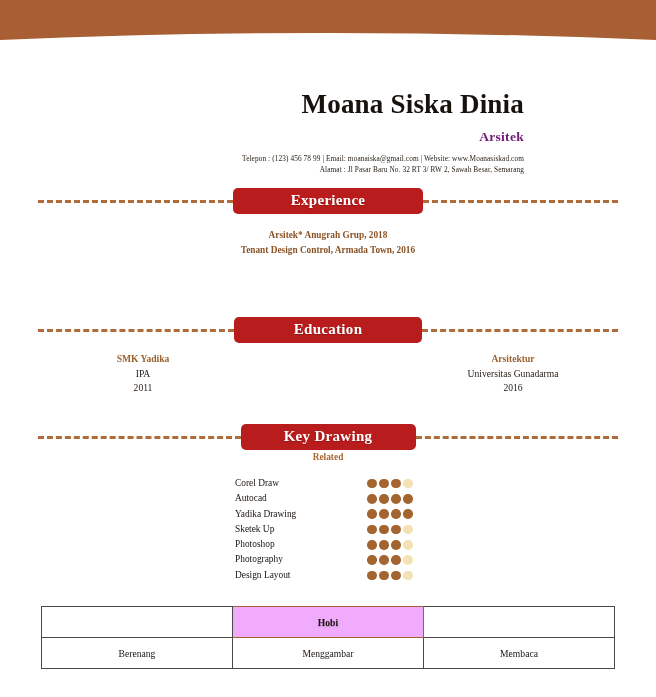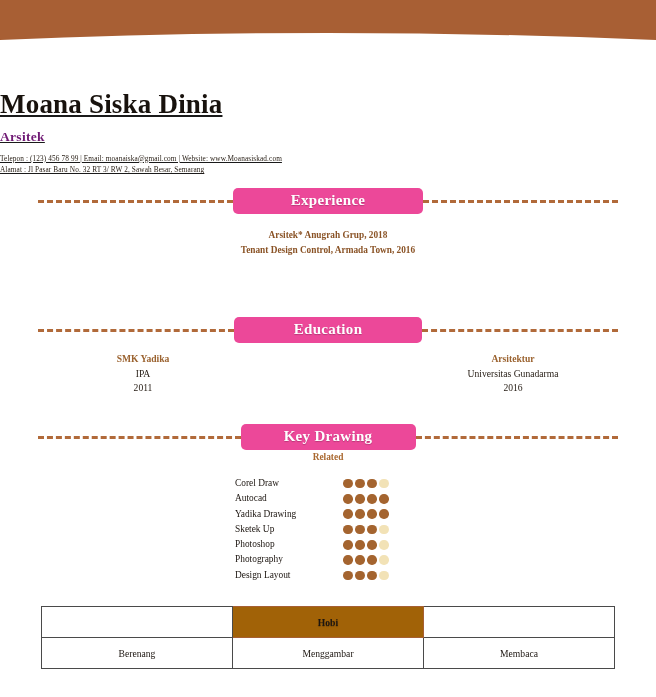--- a/index.html
+++ b/index.html
@@ -24,22 +24,21 @@
     height: 48px;
     overflow: hidden;
   }
   .top-banner svg { display: block; }
 
   
   .header {
     position: absolute;
     left: 0; top: 90px;
     width: 524px;
-    text-align: left;
-    text-decoration: underline;
+    text-align: right;
   }
   .full-name {
     font-size: 27px;
     font-weight: bold;
     letter-spacing: 0.2px;
     color: #18120d;
     margin: 0;
     line-height: 1.1;
   }
   .job-title {
@@ -66,21 +65,21 @@
     display: flex;
     align-items: center;
   }
   .dash-rule {
     flex: 1 1 auto;
     height: 0;
     border-top: 3px dashed #b16a3a;
   }
   .section-pill {
     flex: 0 0 auto;
-    background: #ec4899;
+    background: #b91c1c;
     color: #ffffff;
     font-size: 15px;
     font-weight: bold;
     text-align: center;
     padding: 4px 0 5px 0;
     border-radius: 5px;
     letter-spacing: 0.3px;
     line-height: 1.15;
     text-shadow: 0 1px 1px rgba(0,0,0,0.22);
   }
@@ -155,21 +154,21 @@
     position: absolute;
     left: 235px; top: 476px;
     width: 200px;
   }
   .skill-row {
     display: flex;
     align-items: center;
     height: 15.3px;
   }
   .skill-label {
-    width: 108px;
+    width: 132px;
     font-size: 9.4px;
     color: #1c1510;
     line-height: 1;
   }
   .skill-dots {
     display: flex;
     gap: 2.5px;
     align-items: center;
   }
   .dot {
@@ -195,21 +194,21 @@
   .hobi-table td {
     border: 1px solid #4a4a4a;
     height: 30px;
     text-align: center;
     vertical-align: middle;
     padding: 0;
     font-size: 9.6px;
     color: #1c1510;
   }
   .hobi-title-cell {
-    background: #a16207;
+    background: #f0abfc;
     color: #ffffff;
     font-size: 15px;
     font-weight: bold;
     border-color: #a65f33 !important;
     text-shadow: 0 1px 1px rgba(0,0,0,0.22);
   }
   .hobi-blank { background: #ffffff; }
 </style>
 </head>
 <body>

